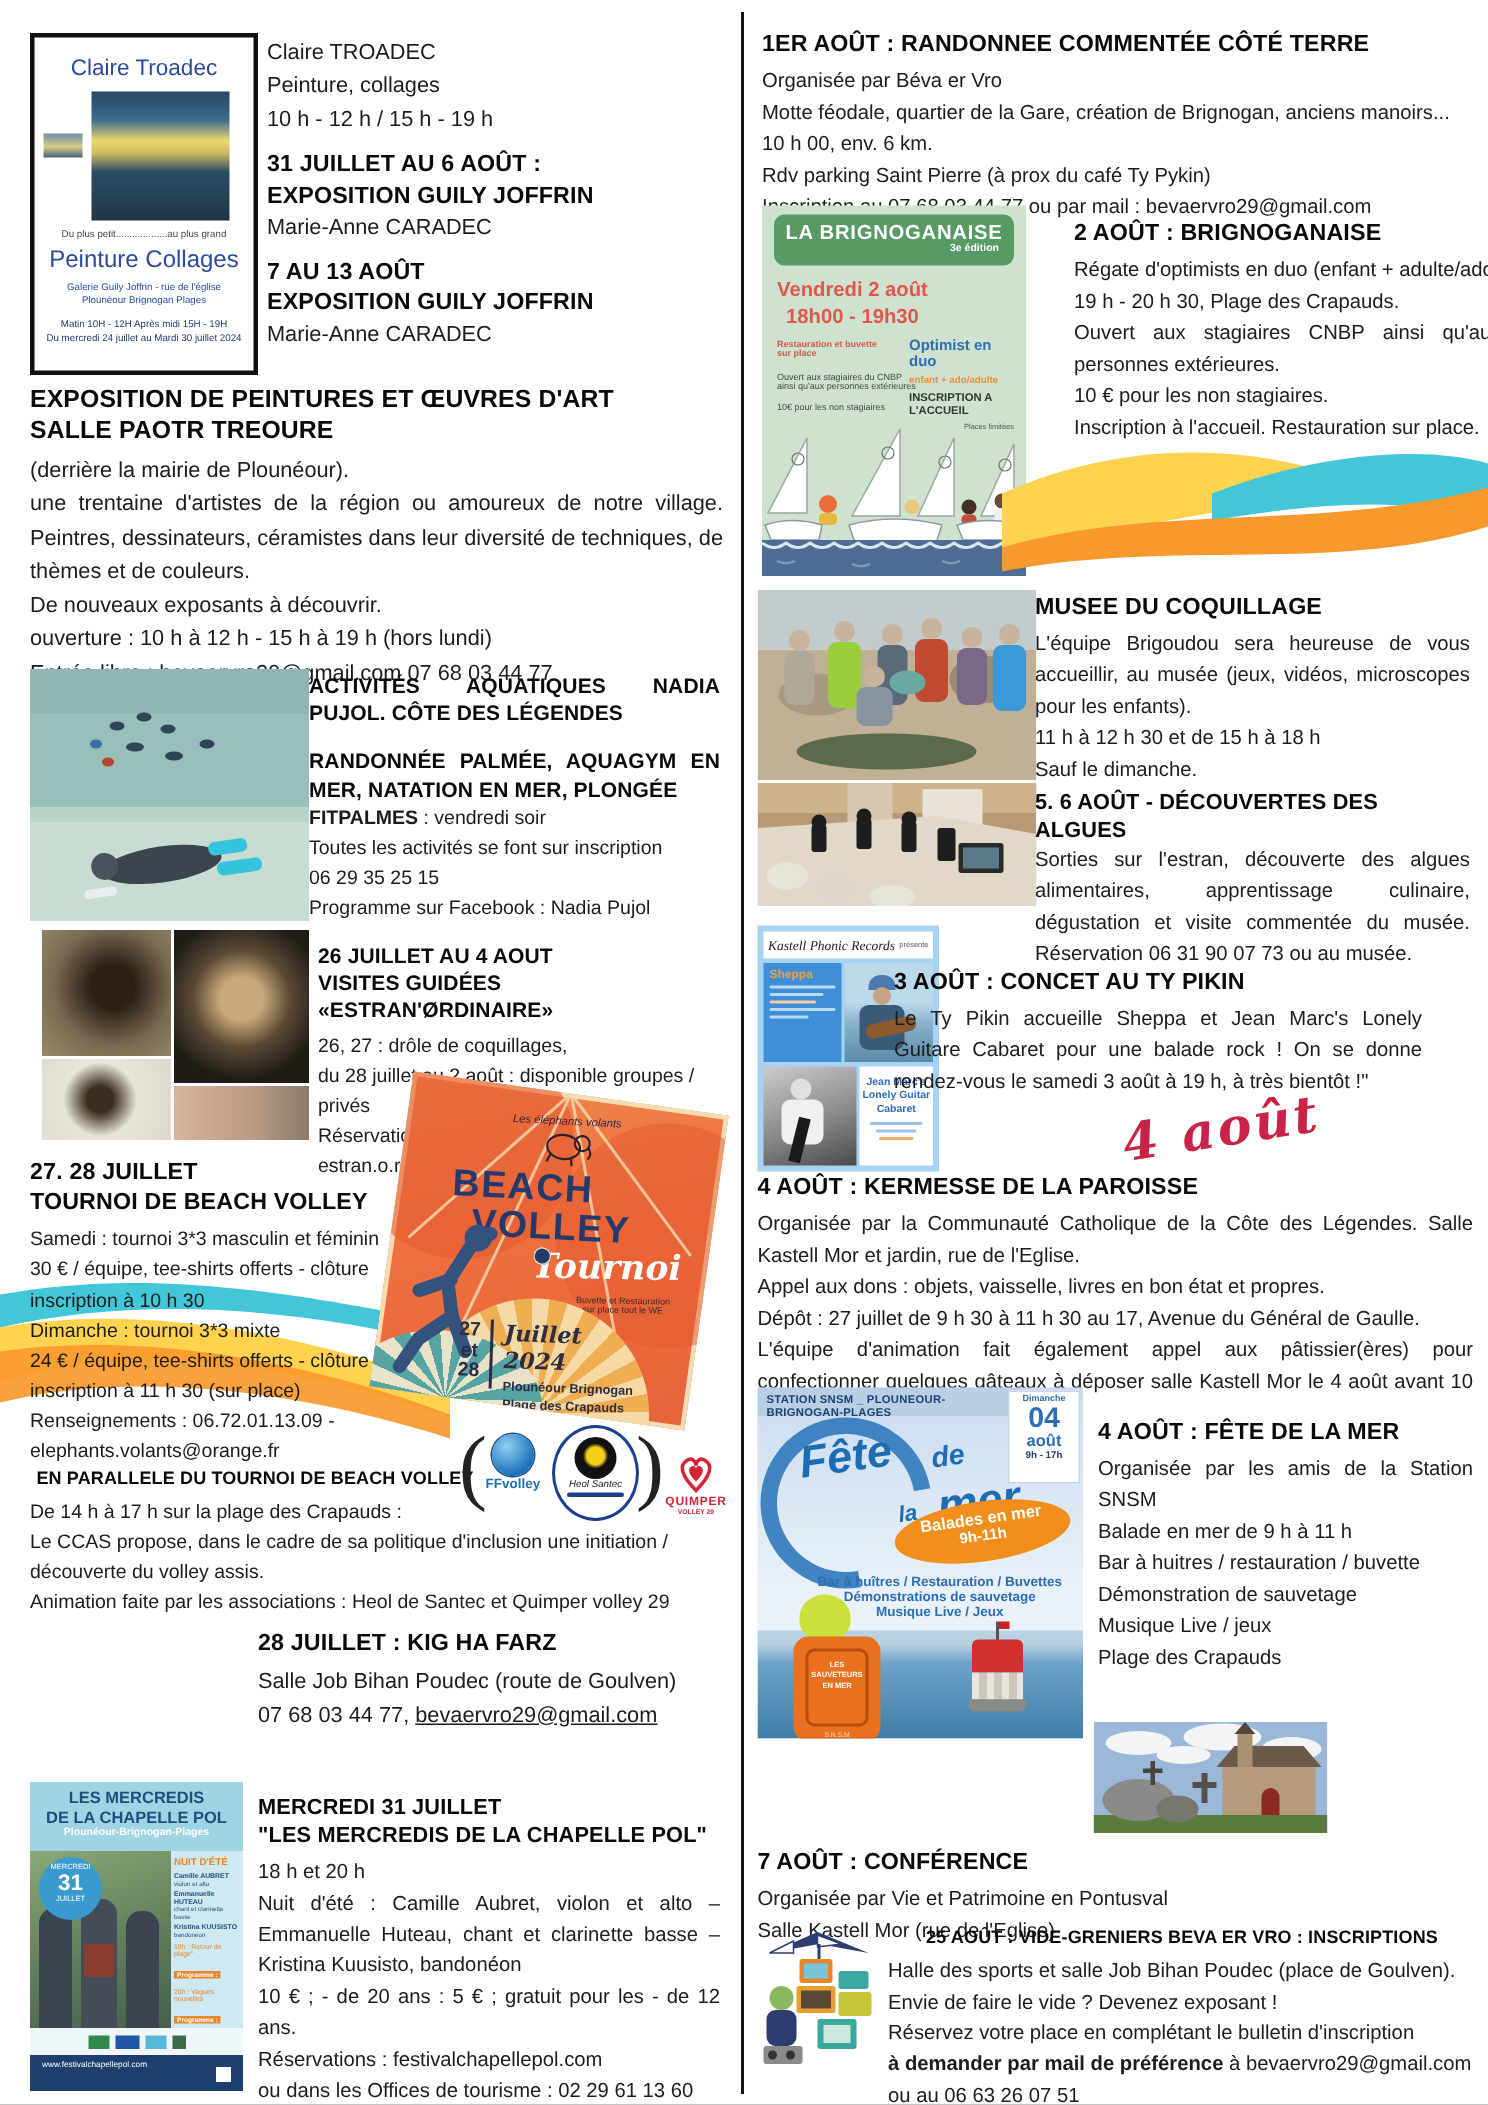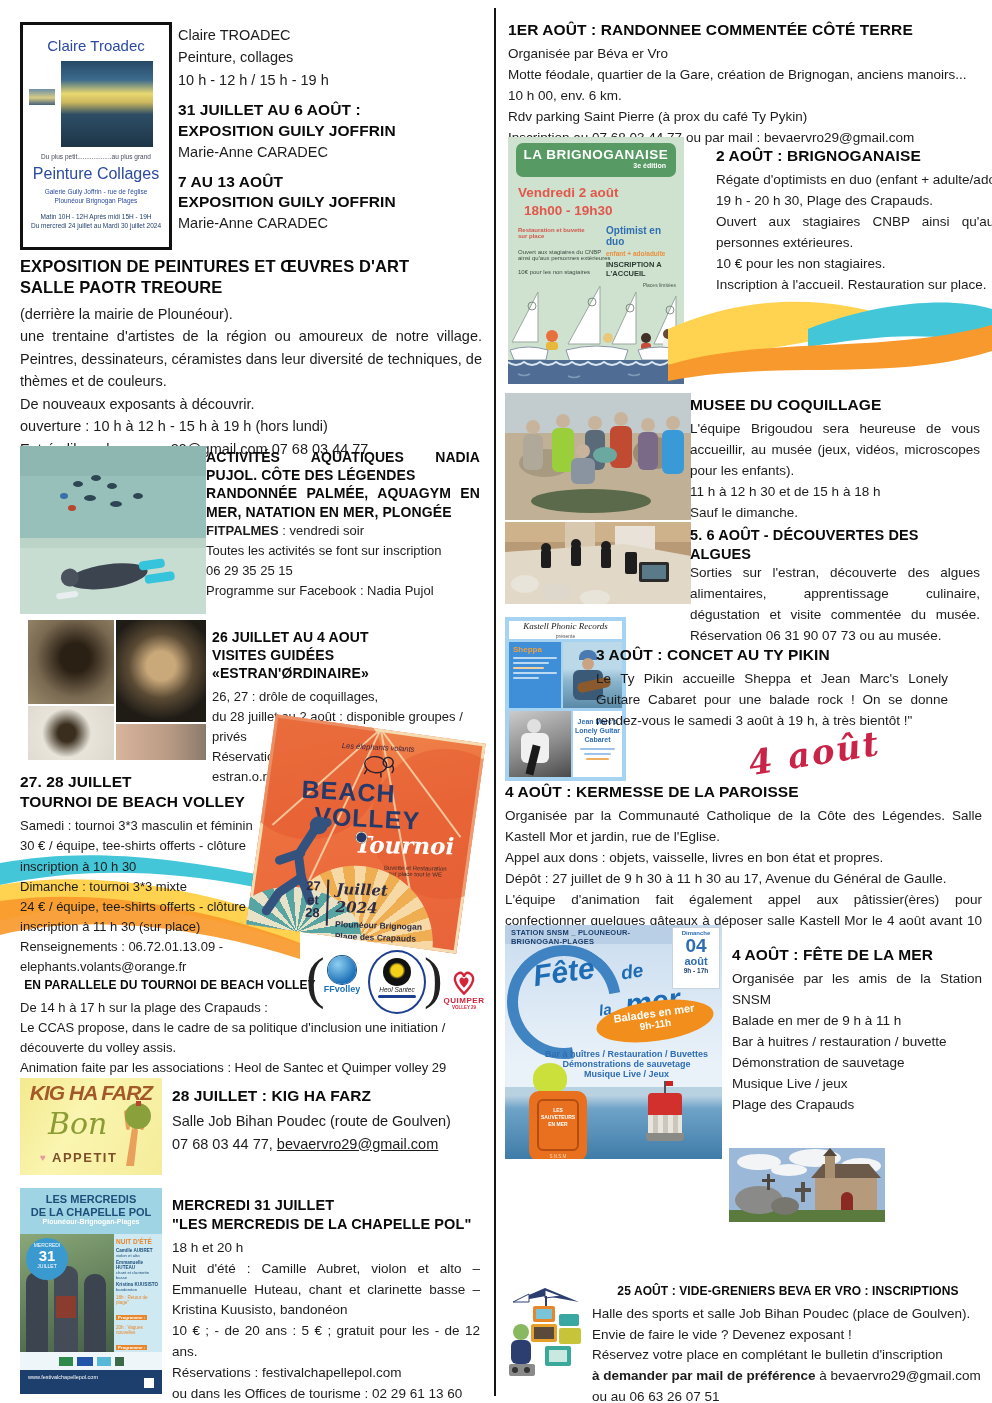--- a/index.html
+++ b/index.html
@@ -98,21 +98,21 @@
         <circle cx="50" cy="126" r="9" fill="#4a525e"></circle>
         <rect x="120" y="120" width="26" height="9" rx="4" fill="#35c4dc"></rect>
         <rect x="124" y="134" width="30" height="9" rx="4" fill="#35c4dc"></rect>
         <rect x="34" y="140" width="22" height="6" rx="3" fill="#e8eef0"></rect>
       </g>
     </svg>
   </div>
 
   <div class="abs" style="left:206px;top:448px;width:274px;">
     <div class="h sm just">ACTIVITÉS AQUATIQUES NADIA PUJOL. CÔTE DES LÉGENDES</div>
-    <div class="h sm just" style="margin-top:0;">RANDONNÉE PALMÉE, AQUAGYM EN MER, NATATION EN MER, PLONGÉE</div>
+    <div class="h sm just" style="margin-top:14px;">RANDONNÉE PALMÉE, AQUAGYM EN MER, NATATION EN MER, PLONGÉE</div>
     <div class="t sm">
       <div class="t-line"><span class="b">FITPALMES</span><span> : vendredi soir</span></div>
     </div>
     <div class="t sm">
         <div class="t-line">Toutes les activités se font sur inscription</div>
         <div class="t-line">06 29 35 25 15</div>
         <div class="t-line">Programme sur Facebook : Nadia Pujol</div>
       </div>
   </div>
 
@@ -232,36 +232,20 @@
     <div class="abs center" style="left:134px;top:20px;width:48px;">
       <svg width="34" height="26" viewBox="0 0 24 22" style="margin:0 auto;">
         <path d="M12 20 C4 12 2 6 7 3 C10 1 12 4 12 6 C12 4 14 1 17 3 C22 6 20 12 12 20 Z" fill="none" stroke="#d5233a" stroke-width="2"></path>
         <path d="M12 15 C8 11 7 8 9.5 6.5 C11 5.7 12 7 12 8 C12 7 13 5.7 14.5 6.5 C17 8 16 11 12 15 Z" fill="#d5233a"></path>
       </svg>
       <div style="font-size:8px;font-weight:800;color:#d5233a;letter-spacing:.5px;">QUIMPER</div>
       <div style="font-size:4.5px;font-weight:700;color:#d5233a;">VOLLEY 29</div>
     </div>
   </div>
 
-  <div class="abs" style="left:20px;top:1078px;width:142px;height:97px;background:linear-gradient(120deg,#f3e98e,#faf5b0 40%,#f5ec9a);">
-    <div class="abs center" style="top:3px;left:0;right:0;font-weight:800;font-style:italic;font-size:21px;color:#a3592a;letter-spacing:-1px;">KIG HA FARZ</div>
-    <div class="abs" style="top:28px;left:28px;font-family:'DejaVu Serif',serif;font-style:italic;font-size:30px;color:#8c9c35;">Bon</div>
-    <div class="abs" style="top:74px;left:20px;color:#e89aa4;font-size:10px;">♥</div>
-    <div class="abs" style="top:72px;left:32px;font-weight:700;font-size:13px;color:#7d4f28;letter-spacing:1.5px;">APPETIT</div>
-    <svg class="abs" style="right:6px;top:22px;" width="44" height="70" viewBox="0 0 44 70">
-      <path d="M20 28 L14 66 L22 66 L26 30 Z" fill="#e8a05a"></path>
-      <g stroke="#e8a05a" stroke-width="4" stroke-linecap="round">
-          <line x1="14" y1="12" x2="16" y2="28"></line>
-          <line x1="24" y1="10" x2="24" y2="28"></line>
-          <line x1="34" y1="12" x2="30" y2="28"></line>
-        </g>
-      <circle cx="26" cy="16" r="13" fill="#8aa03a"></circle>
-        <rect x="24" y="1" width="5" height="5" fill="#b8452e"></rect>
-    </svg>
-  </div>
 
   <div class="abs" style="left:172px;top:1086px;width:306px;">
     <div class="h">28 JUILLET : KIG HA FARZ</div>
     <div class="t lg mt4">
       <div class="t-line">Salle Job Bihan Poudec (route de Goulven)</div>
       <div class="t-line"><span>07 68 03 44 77, </span><span class="u">bevaervro29@gmail.com</span></div>
     </div>
   </div>
 
   <div class="abs" style="left:20px;top:1188px;width:142px;height:206px;background:#cfe9f2;overflow:hidden;">
@@ -459,21 +443,21 @@
         <div class="t-line">11 h à 12 h 30 et de 15 h à 18 h</div>
         <div class="t-line">Sauf le dimanche.</div>
       </div>
     <div class="h" style="font-size:14.5px;margin-top:2px;">5. 6 AOÛT - DÉCOUVERTES DES ALGUES</div>
     <div class="t just">
         <div class="t-line">Sorties sur l'estran, découverte des algues alimentaires, apprentissage culinaire, dégustation et visite commentée du musée. Réservation 06 31 90 07 73 ou au musée.</div>
       </div>
   </div>
 
   <div class="abs" style="left:505px;top:617px;width:121px;height:164px;background:#a7d3f2;padding:0;">
-    <div class="abs" style="left:4px;top:4px;right:4px;height:18px;background:#fff;display:flex;justify-content:space-between;align-items:center;padding:0 3px;flex-direction:column;">
+    <div class="abs" style="left:4px;top:4px;right:4px;height:18px;background:#fff;display:flex;justify-content:space-between;align-items:center;padding:0 3px;">
       <span style="font-family:'Liberation Serif',serif;font-style:italic;font-size:9px;color:#222;">Kastell Phonic Records</span>
       <span style="font-size:5px;color:#555;">présente</span>
     </div>
     <div class="abs" style="left:4px;top:25px;width:52px;height:66px;background:#3e8ed8;">
       <div style="font-size:8px;font-weight:800;color:#f0a03c;padding:3px 0 0 4px;">Sheppa</div>
       <div class="mbar" style="background:#bcd9f2;"></div>
       <div class="mbar" style="background:#bcd9f2;width:70%;"></div>
       <div class="mbar" style="background:#f0d0a0;width:60%;"></div>
       <div class="mbar" style="background:#bcd9f2;"></div>
       <div class="mbar" style="background:#bcd9f2;width:50%;"></div>
@@ -590,20 +574,27 @@
       <path d="M112 62 v-12 a6 6 0 0 1 12 0 v12 Z" fill="#8a2a22"></path>
       <ellipse cx="30" cy="52" rx="24" ry="14" fill="#8a8a88"></ellipse>
         <ellipse cx="56" cy="58" rx="14" ry="9" fill="#77766f"></ellipse>
       <rect x="72" y="34" width="4" height="20" fill="#55504a"></rect>
         <rect x="66" y="40" width="16" height="4" fill="#55504a"></rect>
       <rect x="38" y="26" width="3" height="16" fill="#4a453f"></rect>
         <rect x="33" y="31" width="13" height="3" fill="#4a453f"></rect>
     </svg>
   </div>
 
+  <div class="abs" style="left:505px;top:1232px;width:400px;">
+    <div class="h">7 AOÛT : CONFÉRENCE</div>
+    <div class="t mt4">
+        <div class="t-line">Organisée par Vie et Patrimoine en Pontusval</div>
+        <div class="t-line">Salle Kastell Mor (rue de l'Eglise)</div>
+      </div>
+  </div>
 
   <div class="abs" style="left:505px;top:1284px;width:82px;height:96px;">
     <svg width="82" height="96" viewBox="0 0 82 96">
       <g>
         <polygon points="8,18 40,4 74,18 41,12" fill="#2c3e70"></polygon>
         <polygon points="8,18 24,10 24,18" fill="#fff" stroke="#2c3e70" stroke-width="1"></polygon>
         <polygon points="40,6 56,12 40,14" fill="#fff" stroke="#2c3e70" stroke-width="1"></polygon>
         <line x1="41" y1="12" x2="41" y2="30" stroke="#2c3e70" stroke-width="2"></line>
       </g>
       <rect x="28" y="22" width="22" height="16" rx="2" fill="#e8862c"></rect>

